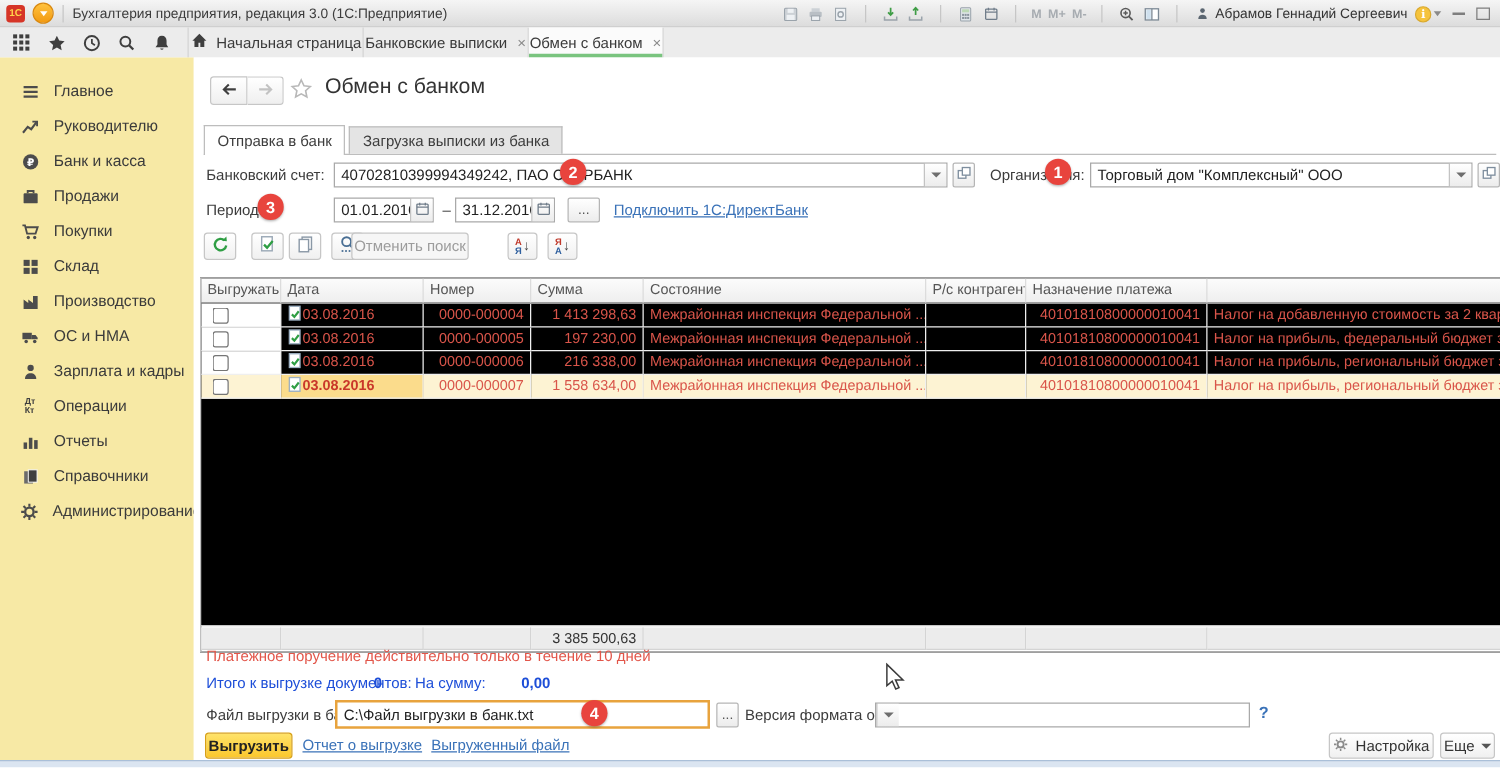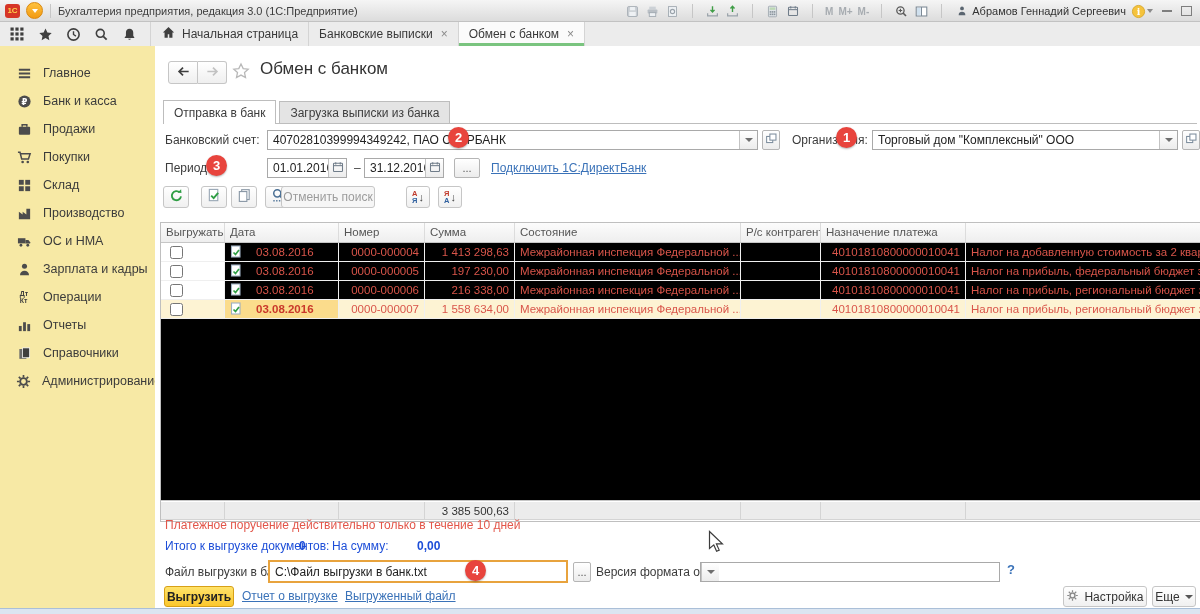--- a/index.html
+++ b/index.html
@@ -22,21 +22,21 @@
   .mem{font-size:10px;color:#a7acb1;font-weight:bold;letter-spacing:0;}
   .tb-user{display:flex;align-items:center;gap:3px;font-size:11px;color:#333;white-space:nowrap;justify-content:center;}
   .infobtn{display:flex;align-items:center;gap:1px;}
   .infobtn::after{content:"";border:3px solid transparent;border-top:4px solid #8a8a8a;margin-top:3px;}
   .winmin{width:10px;height:2px;background:#7e7e7e;margin:0 4px;}
   .winmax{width:9px;height:8px;border:1.5px solid #7e7e7e;margin-right:3px;}
   
   .tabbar{position:absolute;left:0;top:22px;width:100%;height:24px;background:#ececec;display:flex;align-items:stretch;}
   .tabicons{display:flex;align-items:center;gap:13px;padding:0 13px 0 9px;}
   .tabicons span{display:flex;}
-  .wtab{display:flex;align-items:center;gap:6px;padding:0 10px;border-left:1px solid #d4d4d4;
+  .wtab{display:flex;align-items:center;gap:6px;padding:0 1px;border-left:1px solid #d4d4d4;
     font-size:12px;color:#3a3a3a;cursor:pointer;position:relative;}
   .wtab:last-of-type{border-right:1px solid #d4d4d4;}
   .wtab .x{color:#8a8a8a;font-size:12px;margin-left:2px;}
   .wtab.active{background:#fbfbfb;box-shadow:inset 0 -3px 0 #7ac47f;}
   
   .sidebar{position:absolute;left:0;top:46px;width:155px;bottom:6px;background:#f7e9a5;padding-top:13px;box-sizing:border-box;}
   .side-item{height:28px;display:flex;align-items:center;gap:11px;padding-left:16px;
     font-size:12.5px;color:#3b3b3b;cursor:pointer;white-space:nowrap;}
   .s-icon{width:16px;display:flex;justify-content:center;}
   .dtkt{display:flex;flex-direction:column;font-size:7px;line-height:7px;font-weight:bold;color:#3f3f3f;}
@@ -84,21 +84,21 @@
   .grid8{display:grid;grid-template-columns:64px 114px 86px 90px 226px 80px 145px minmax(0,1fr);}
   .thead{height:20px;background:linear-gradient(#fcfcfc,#eeeeee);border-bottom:1px solid #c6c6c6;box-sizing:border-box;}
   .th{padding:3px 5px;color:#555;border-right:1px solid #dcdcdc;white-space:nowrap;overflow:hidden;cursor:pointer;}
   .tbody{position:absolute;top:20px;left:0;right:0;bottom:21px;overflow:hidden;}
   .trow{height:19px;cursor:pointer;}
   .td{padding:2px 5px;border-right:1px solid #f0f0f0;border-bottom:1px solid #efefef;
     white-space:nowrap;overflow:hidden;color:#d9554a;display:flex;align-items:center;box-sizing:border-box;}
   .td.chk{justify-content:flex-start;padding-left:9px;background:#fff;}
   .td.chk input{width:13px;height:13px;margin:0;}
   .td.num{justify-content:flex-end;}
-  .td.datec{gap:14px;}
+  .td.datec{gap:0;}
   .trow.selected .td{background:#fdf3d3;}
   .trow.selected .td.datec{background:#fbdc8c;font-weight:bold;color:#c9372a;}
   .tfoot{position:absolute;left:0;right:0;bottom:0;height:21px;border-top:1px solid #c6c6c6;background:#fff;box-sizing:border-box;}
   .tf{background:#ececec;border-right:1px solid #d4d4d4;border-bottom:1px solid #d4d4d4;margin-top:1px;height:18px;
     display:flex;align-items:center;padding:0 5px;box-sizing:border-box;color:#333;}
   .tf.num{justify-content:flex-end;}
   
   .warning{position:absolute;left:10px;top:472px;color:#e2564a;font-size:12px;}
   .totline{position:absolute;left:0;top:493px;height:16px;width:100%;font-size:12px;color:#1d4ed8;}
   .totline span{position:absolute;white-space:nowrap;}
@@ -288,20 +288,29 @@
     <span class="s-icon">
         <svg width="15" height="15" viewBox="0 0 16 16">
           <path d="M2 4h12M2 8h12M2 12h12" stroke="#4c4c4c" stroke-width="2"></path>
         </svg>
       </span>
     <span class="s-label">Главное</span>
   </div>
     <div class="side-item">
     <span class="s-icon">
         <svg width="15" height="15" viewBox="0 0 16 16">
+          <path d="M1.5 13L5.5 8l3 2 4.5-6" stroke="#4c4c4c" stroke-width="1.8" fill="none"></path>
+          <path d="M9.5 3.5h4v4" stroke="#4c4c4c" stroke-width="1.6" fill="none"></path>
+        </svg>
+      </span>
+    <span class="s-label">Руководителю</span>
+  </div>
+    <div class="side-item">
+    <span class="s-icon">
+        <svg width="15" height="15" viewBox="0 0 16 16">
           <circle cx="8" cy="8" r="6.5" fill="#4c4c4c"></circle>
           <text x="8" y="11.2" font-size="9" font-weight="bold" fill="#fff" text-anchor="middle" font-family="DejaVu Sans">₽</text>
         </svg>
       </span>
     <span class="s-label">Банк и касса</span>
   </div>
     <div class="side-item">
     <span class="s-icon">
         <svg width="15" height="15" viewBox="0 0 16 16">
           <rect x="2" y="5" width="12" height="8.5" rx="1" fill="#4c4c4c"></rect>

